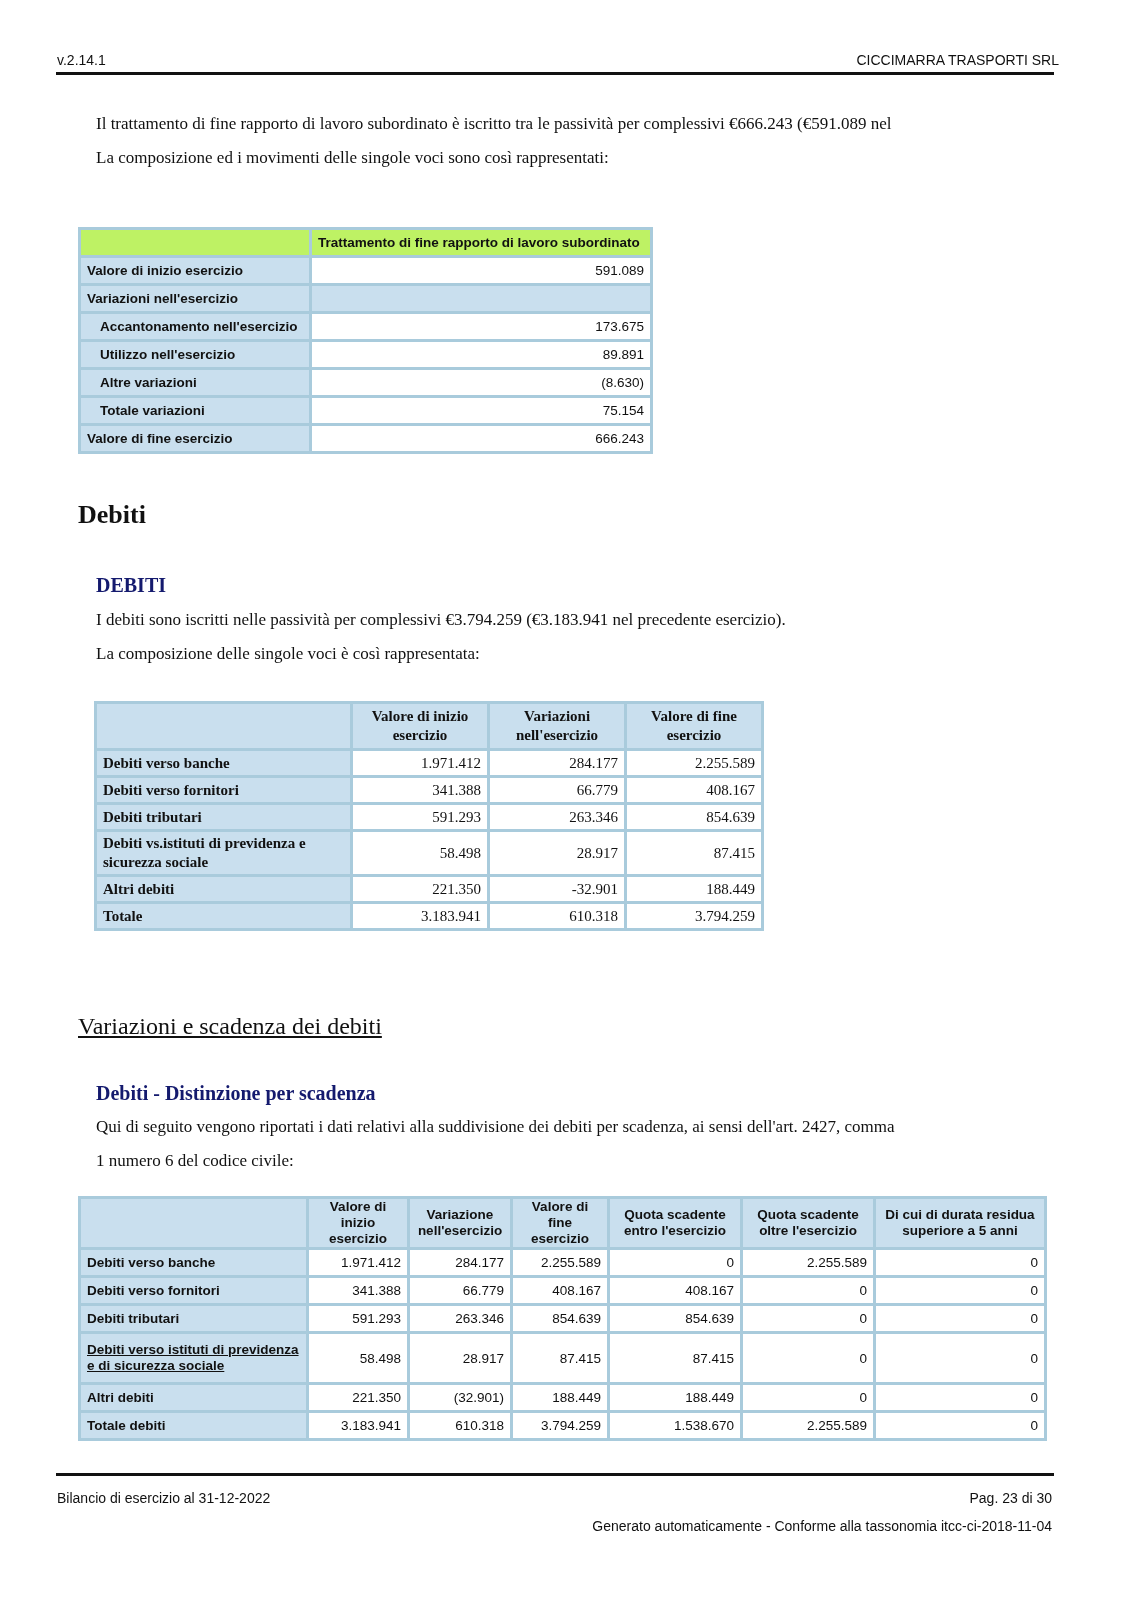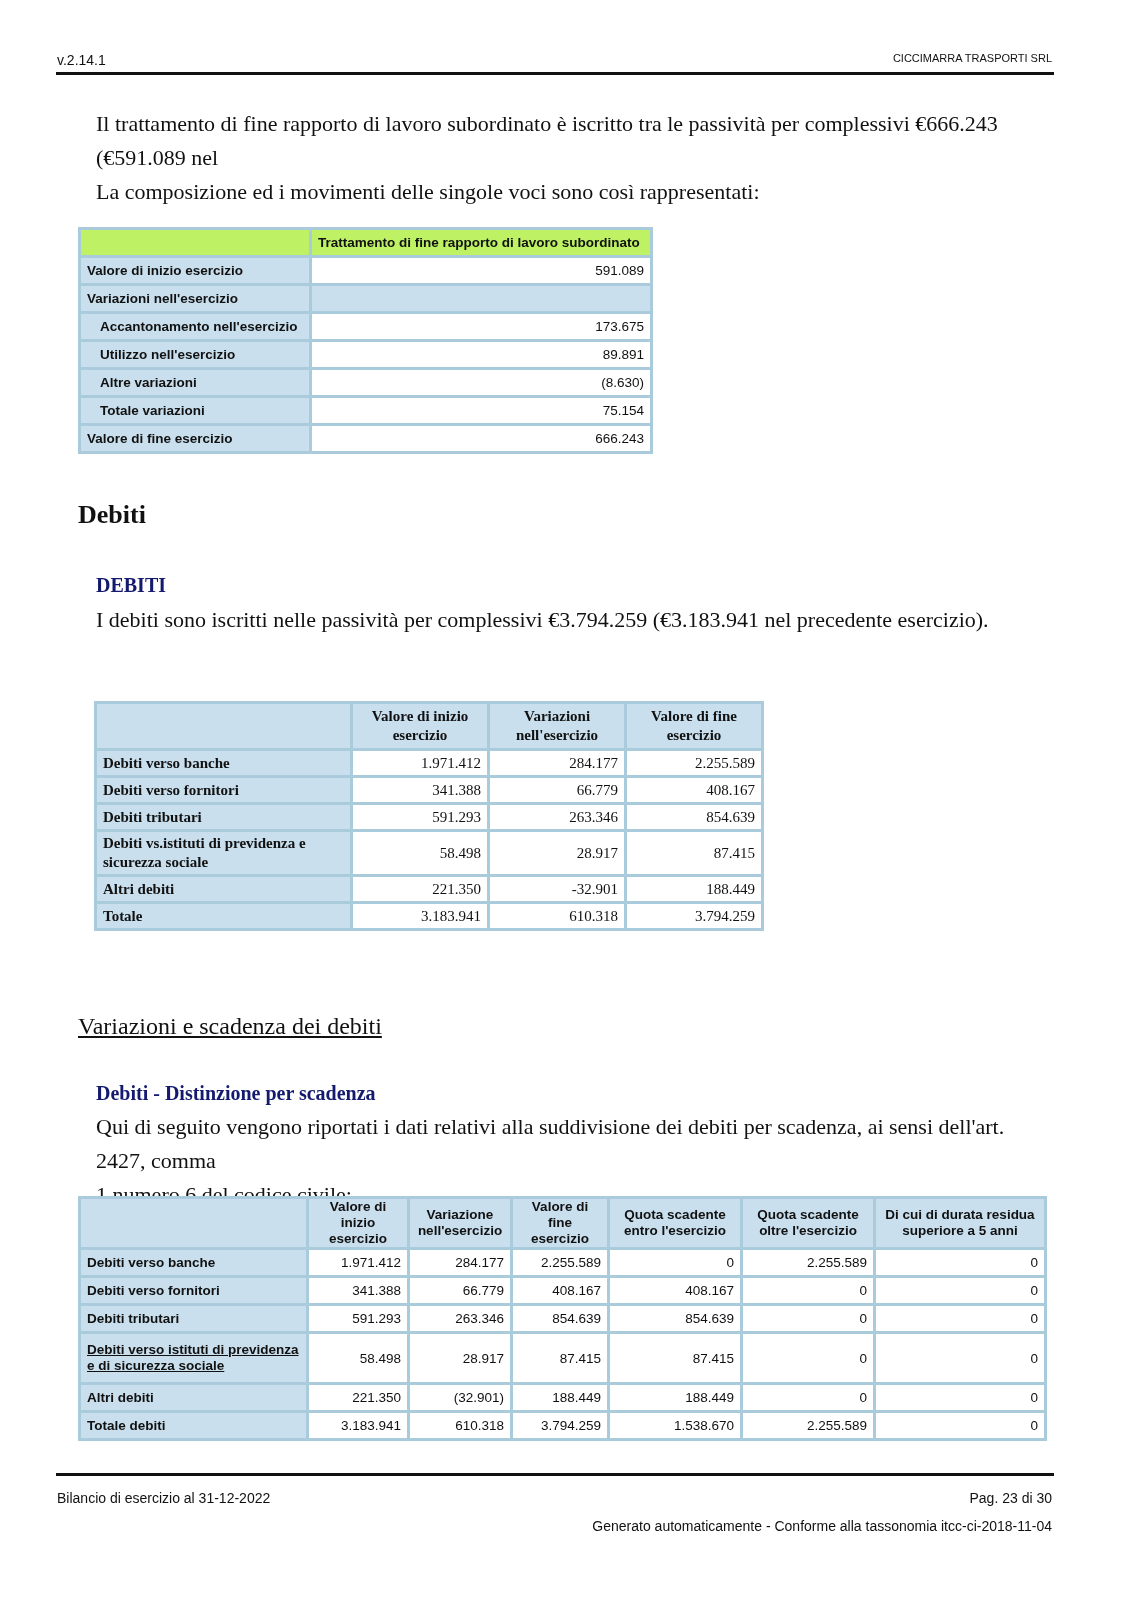--- a/index.html
+++ b/index.html
@@ -2,24 +2,24 @@
 <html><head>
 <meta charset="utf-8">
 <style>
   html, body { margin: 0; padding: 0; background: #ffffff; }
   body { width: 1131px; height: 1600px; position: relative; overflow: hidden; color: #111; }
   .abs { position: absolute; }
   .sans { font-family: "Liberation Sans", "DejaVu Sans", sans-serif; }
   .serif { font-family: "Liberation Serif", "DejaVu Serif", serif; }
 
   .hdr-left { left: 57px; top: 52px; font-size: 14px; }
-  .hdr-right { right: 79px; top: 52px; font-size: 11px; }
+  .hdr-right { right: 72px; top: 52px; font-size: 14px; }
   .rule { left: 56px; width: 998px; height: 3px; background: #111; }
 
-  .para { left: 96px; font-size: 22px; line-height: 34px; width: 920px; }
+  .para { left: 96px; font-size: 17px; line-height: 34px; width: 920px; }
 
   table { border-collapse: collapse; }
   .tbl td, .tbl th { border: 3px solid #a9cbdc; padding: 0 6px; }
   .tbl .lab { background: #c9dfee; }
   .tbl .val { background: #ffffff; text-align: right; }
 
   
   #t1 { left: 78px; top: 227px; font-size: 13.5px; }
   #t1 td { height: 25px; }
   #t1 .lab { font-weight: bold; }
@@ -96,20 +96,21 @@
     <td class="lab">Valore di fine esercizio</td>
     <td class="val">666.243</td>
   </tr>
 </tbody>
   </table>
 
 <div class="abs serif h-debiti">Debiti</div>
 <div class="abs serif h-blue" style="left:96px; top:574px;">DEBITI</div>
 <div class="abs serif para" style="top:603px;">
   <div>I debiti sono iscritti nelle passività per complessivi €3.794.259 (€3.183.941 nel precedente esercizio).</div>
+  <div>La composizione delle singole voci è così rappresentata:</div>
 </div>
 
 <table id="t2" class="abs serif tbl">
   <tbody>
       <tr>
     <th style="width:241px;"></th>
     <th style="width:122px;">Valore di inizio esercizio</th>
     <th style="width:122px;">Variazioni nell'esercizio</th>
     <th style="width:122px;">Valore di fine esercizio</th>
   </tr>

